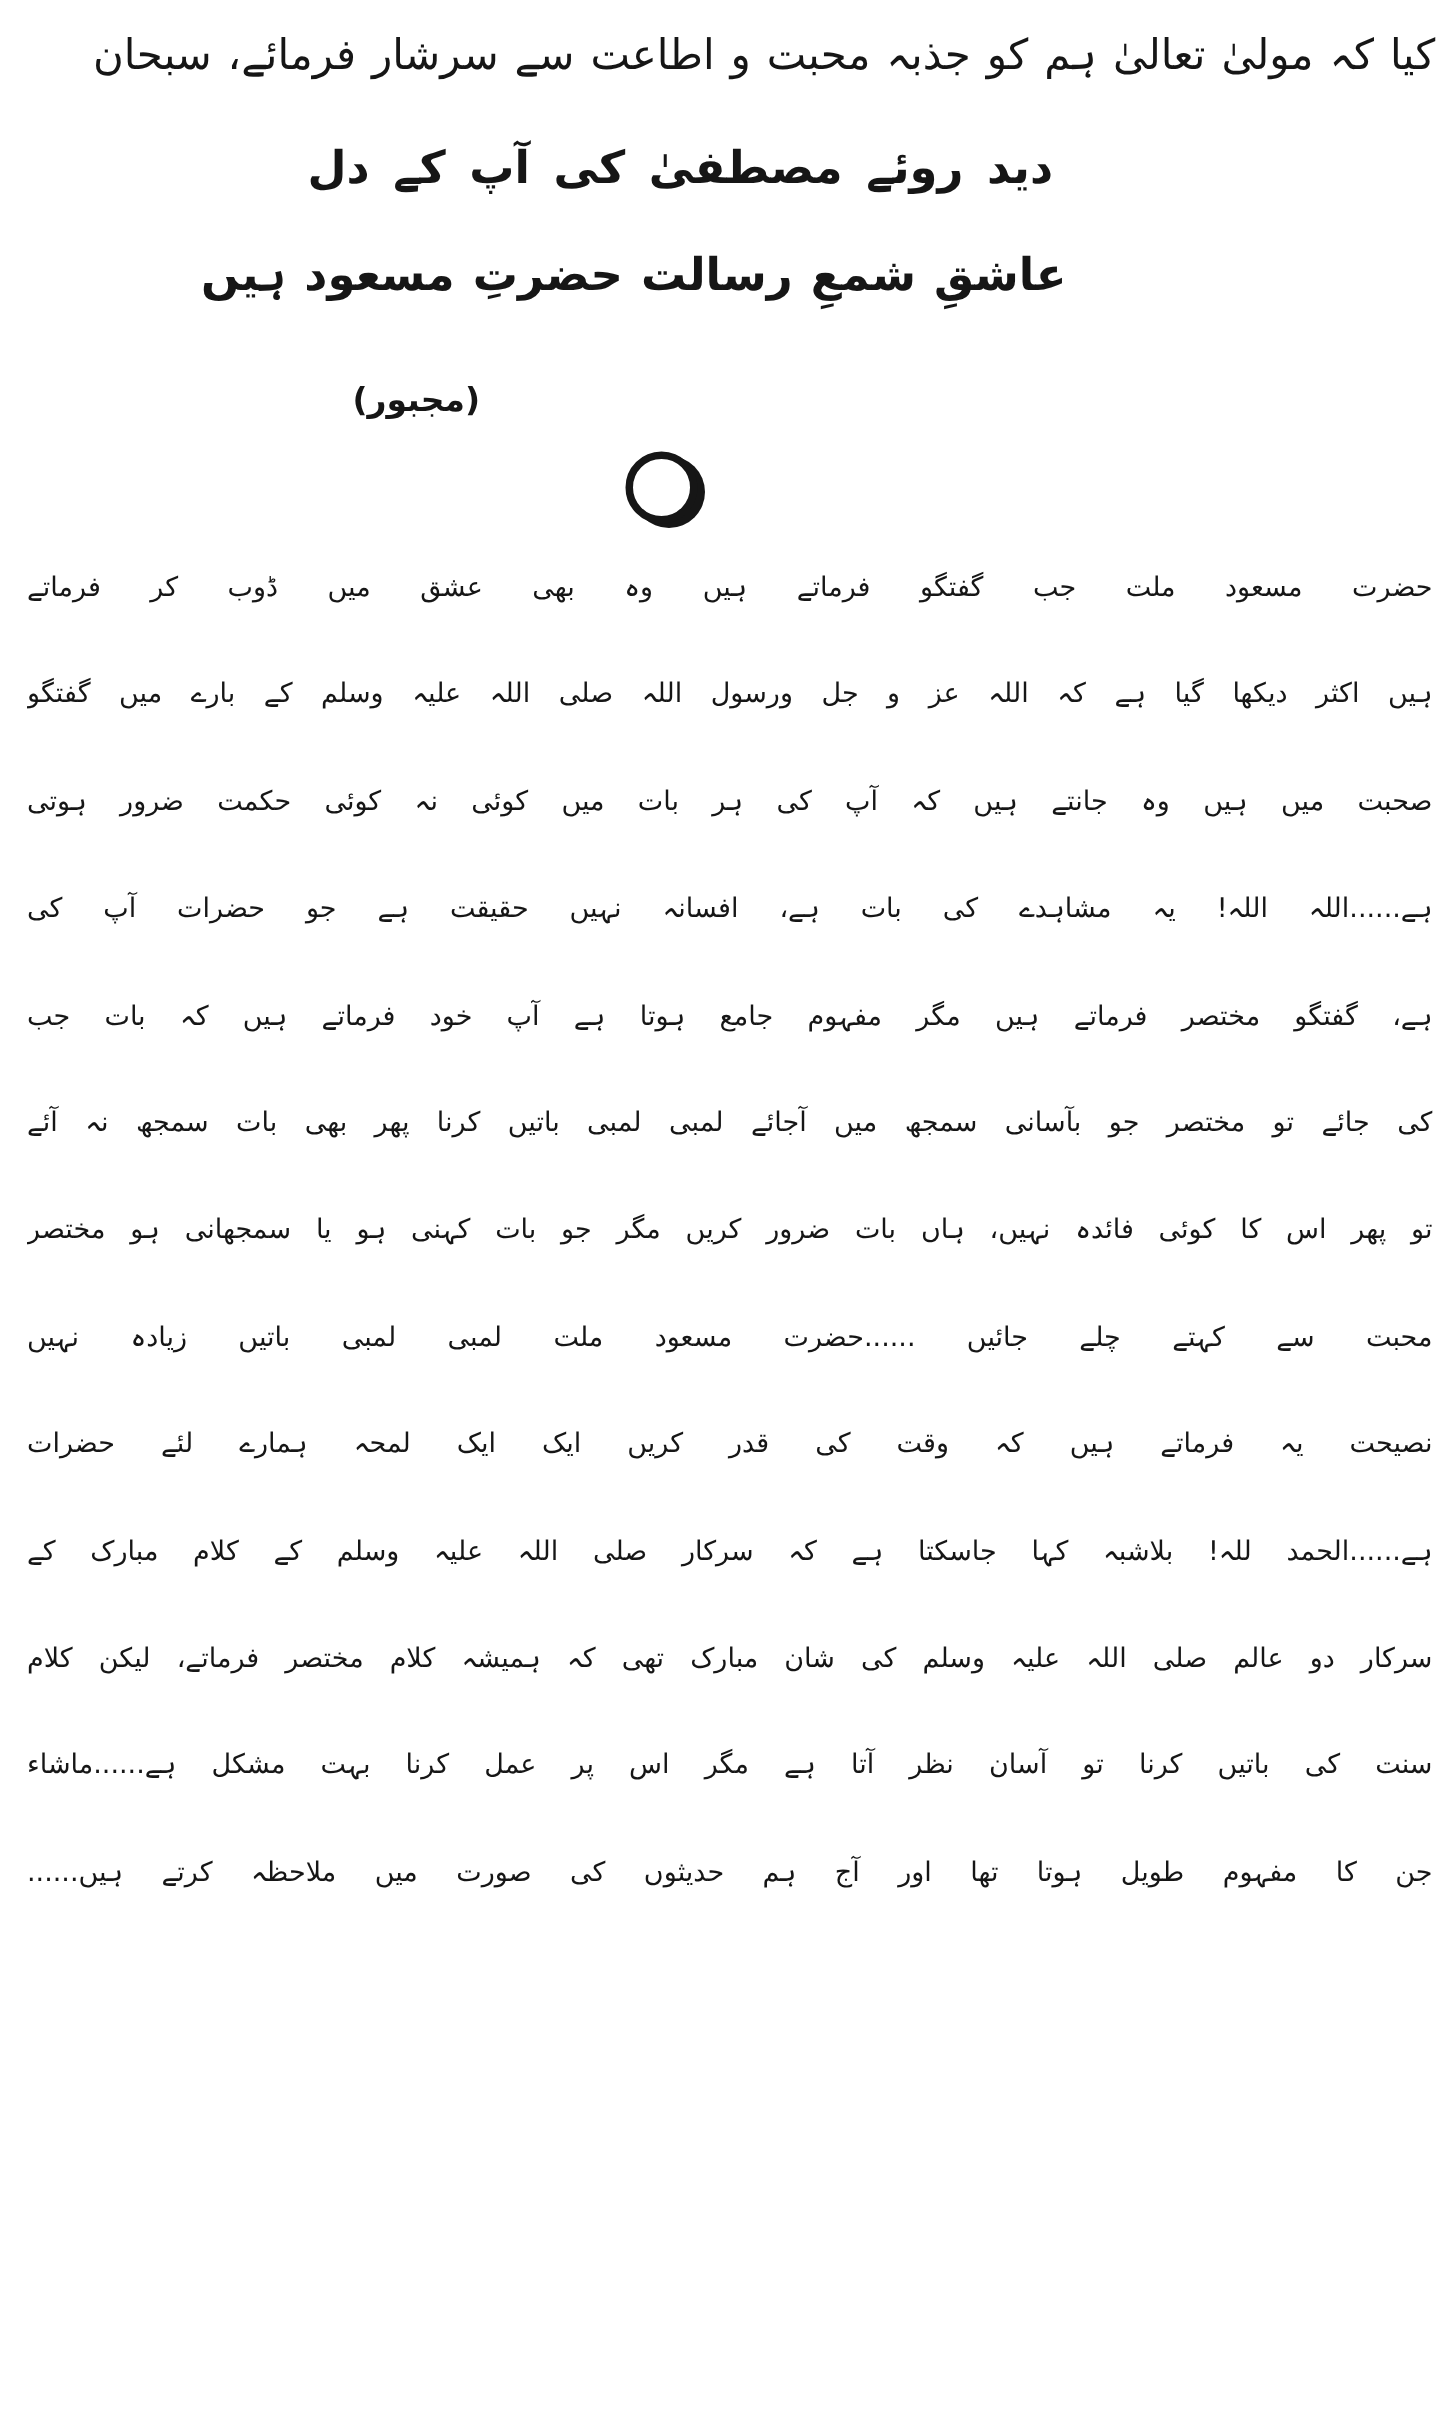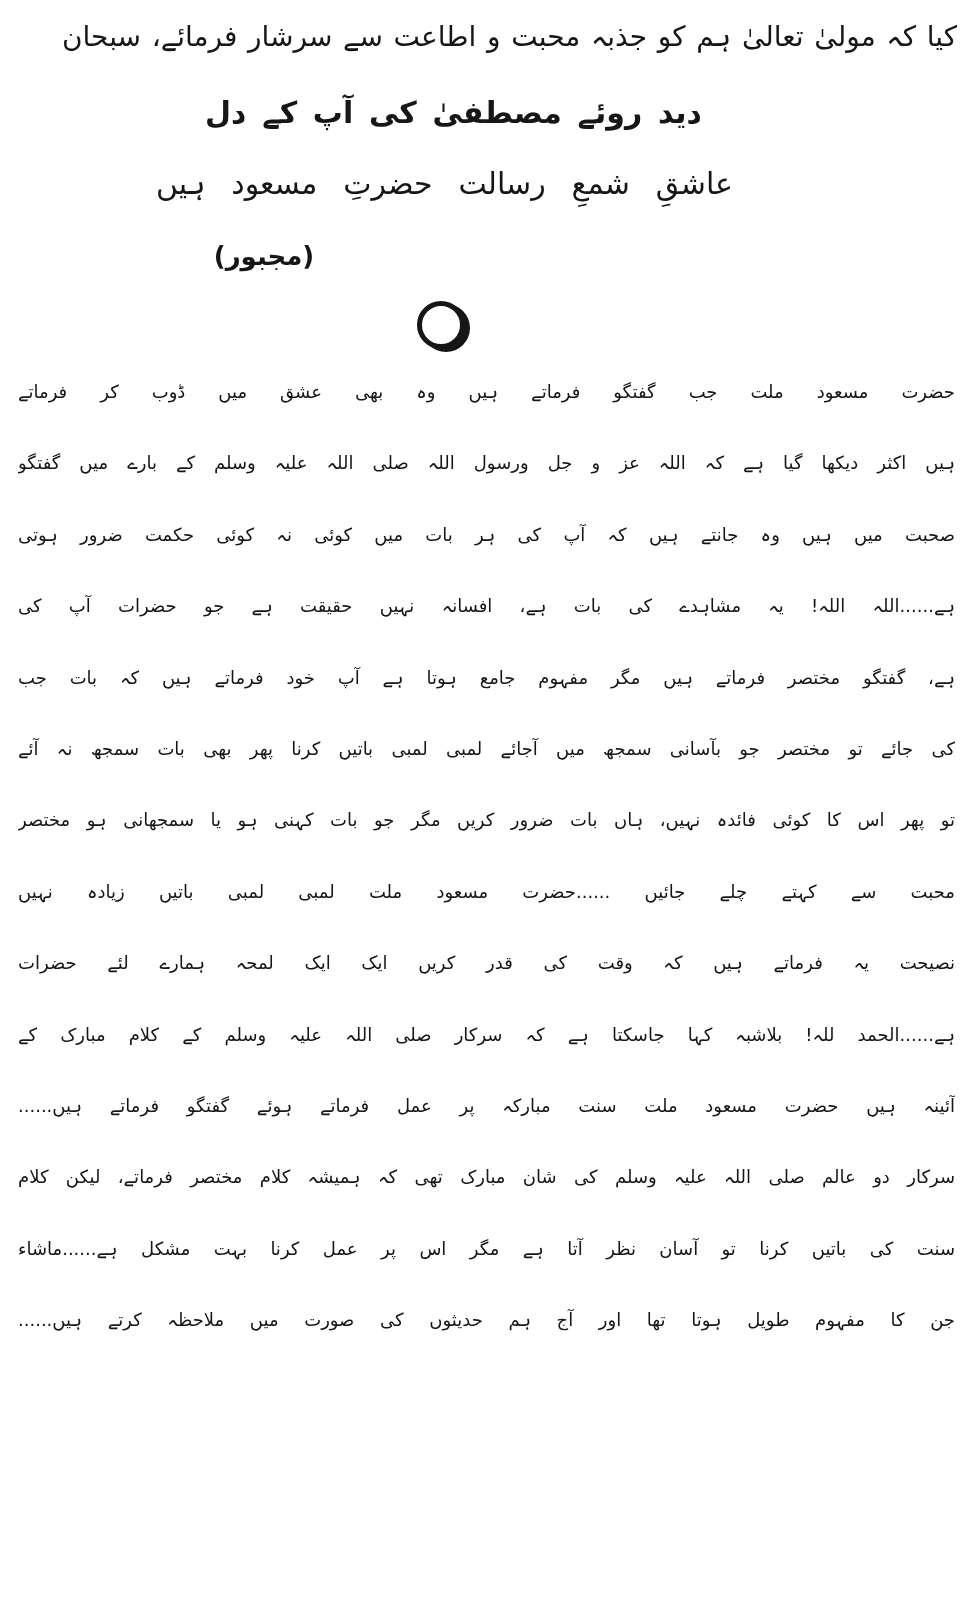--- a/index.html
+++ b/index.html
@@ -35,37 +35,37 @@
     width: 497px;
     font-size: 30px;
     line-height: 58px;
     height: 60px;
     font-weight: bold;
     overflow: hidden;
   }
   .verse-2 {
     position: absolute;
     top: 154px;
-    left: 156px;
+    left: 134px;
     width: 577px;
     font-size: 30px;
     line-height: 60px;
     height: 62px;
-    font-weight: normal;
+    font-weight: bold;
     overflow: hidden;
   }
   .poet-name {
     position: absolute;
-    top: 230px;
+    top: 242px;
     left: 208px;
     width: 112px;
-    font-size: 26px;
+    font-size: 22px;
     line-height: 52px;
     font-weight: bold;
-    text-align: center;
+    text-align: right;
   }
   .ornament {
     position: absolute;
     top: 301px;
     left: 417px;
     width: 48px;
     height: 48px;
     border: 5px solid #161616;
     border-radius: 50%;
     box-shadow: 5px 3px 0 0 #161616;
@@ -104,19 +104,18 @@
     <div class="text-line jline">حضرت مسعود ملت جب گفتگو فرماتے ہیں وہ بھی عشق میں ڈوب کر فرماتے</div>
     <div class="text-line jline">ہیں اکثر دیکھا گیا ہے کہ اللہ عز و جل ورسول اللہ صلی اللہ علیہ وسلم کے بارے میں گفتگو</div>
     <div class="text-line jline">صحبت میں ہیں وہ جانتے ہیں کہ آپ کی ہر بات میں کوئی نہ کوئی حکمت ضرور ہوتی</div>
     <div class="text-line jline">ہے......اللہ اللہ! یہ مشاہدے کی بات ہے، افسانہ نہیں حقیقت ہے جو حضرات آپ کی</div>
     <div class="text-line jline">ہے، گفتگو مختصر فرماتے ہیں مگر مفہوم جامع ہوتا ہے آپ خود فرماتے ہیں کہ بات جب</div>
     <div class="text-line jline">کی جائے تو مختصر جو بآسانی سمجھ میں آجائے لمبی لمبی باتیں کرنا پھر بھی بات سمجھ نہ آئے</div>
     <div class="text-line jline">تو پھر اس کا کوئی فائدہ نہیں، ہاں بات ضرور کریں مگر جو بات کہنی ہو یا سمجھانی ہو مختصر</div>
     <div class="text-line jline">محبت سے کہتے چلے جائیں ......حضرت مسعود ملت لمبی لمبی باتیں زیادہ نہیں</div>
     <div class="text-line jline">نصیحت یہ فرماتے ہیں کہ وقت کی قدر کریں ایک ایک لمحہ ہمارے لئے حضرات</div>
     <div class="text-line jline">ہے......الحمد للہ! بلاشبہ کہا جاسکتا ہے کہ سرکار صلی اللہ علیہ وسلم کے کلام مبارک کے</div>
-    <div class="text-line jline">آئینہ ہیں حضرت مسعود ملت سنت مبارکہ پر عمل فرماتے ہوئے گفتگو فرماتے ہیں......</div>
     <div class="text-line jline">سرکار دو عالم صلی اللہ علیہ وسلم کی شان مبارک تھی کہ ہمیشہ کلام مختصر فرماتے، لیکن کلام</div>
     <div class="text-line jline">سنت کی باتیں کرنا تو آسان نظر آتا ہے مگر اس پر عمل کرنا بہت مشکل ہے......ماشاء</div>
     <div class="text-line jline">جن کا مفہوم طویل ہوتا تھا اور آج ہم حدیثوں کی صورت میں ملاحظہ کرتے ہیں......</div>
   </div>
 
 </div>
 
 </body></html>

